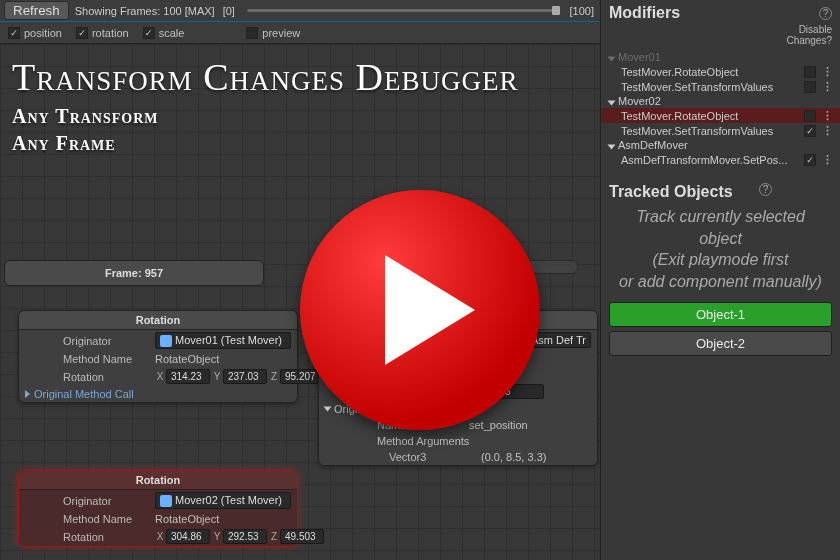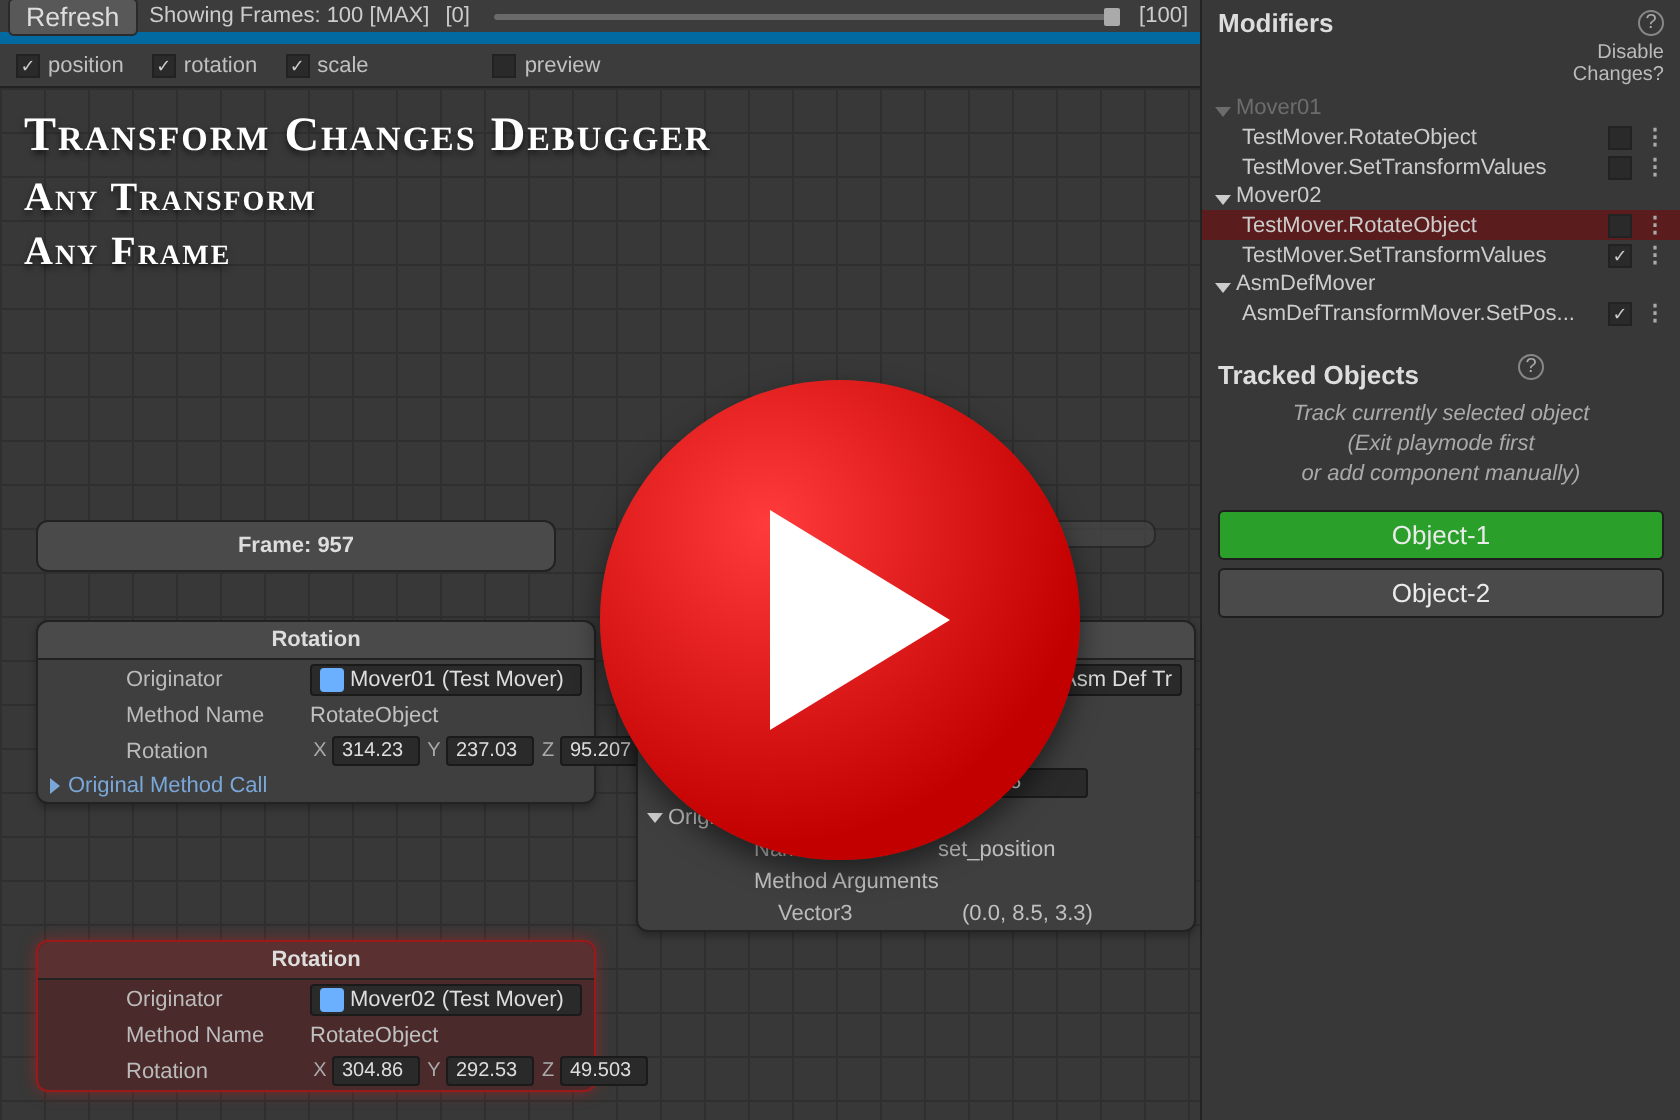--- a/index.html
+++ b/index.html
@@ -1,72 +1,72 @@
 <!DOCTYPE html>
 <html><head>
 <meta charset="utf-8">
 <style>
   * { box-sizing: border-box; margin: 0; padding: 0; }
   html, body { width: 840px; height: 560px; overflow: hidden; font-family: Arial, Helvetica, sans-serif; background: #383838; color: #c0c0c0; font-size: 11px; }
   .root { position: relative; width: 840px; height: 560px; display: flex; }
   .left { flex: 0 0 600px; position: relative; background: #3a3a3a; }
   .right { flex: 1; background: #383838; border-left: 1px solid #222; display: flex; flex-direction: column; }
   
-  .toolbar { height: 22px; background: #3c3c3c; border-bottom: 6px solid #0369a1; display: flex; align-items: center; padding: 0 4px; gap: 4px; font-size: 11px; }
+  .toolbar { height: 22px; background: #3c3c3c; border-bottom: 1px solid #0369a1; display: flex; align-items: center; padding: 0 4px; gap: 4px; font-size: 11px; }
   .btn { background: #585858; color: #ddd; border: 1px solid #2a2a2a; border-radius: 3px; padding: 1px 8px; cursor: pointer; }
   .tb-label { color: #ccc; margin: 0 2px; }
   .rail { flex: 1; height: 3px; background: #2a2a2a; border-radius: 2px; position: relative; margin: 0 6px; }
   .rail::before { content: ""; position: absolute; inset: 0; background: linear-gradient(to right, #6a6a6a, #6a6a6a); border-radius: 2px; }
   .rail .thumb { position: absolute; right: -2px; top: -3px; width: 8px; height: 9px; background: #aaa; border-radius: 1px; }
   
   .checkrow { height: 22px; display: flex; align-items: center; gap: 14px; padding: 0 8px; background: #3c3c3c; border-bottom: 1px solid #222; }
   .ck { display: flex; align-items: center; gap: 4px; }
   .cbox { width: 12px; height: 12px; border: 1px solid #222; background: #2a2a2a; display: inline-flex; align-items: center; justify-content: center; font-size: 9px; color: #ccc; }
   .cbox.on::before { content: "✓"; }
   
   .canvas { position: absolute; top: 44px; left: 0; right: 0; bottom: 0;
     background-color: #383838;
     background-image: linear-gradient(#2f2f2f 1px, transparent 1px), linear-gradient(90deg, #2f2f2f 1px, transparent 1px);
     background-size: 22px 22px; }
   
   .overlay-title { position: absolute; top: 55px; left: 12px; font-family: "Trajan Pro", "Times New Roman", serif; font-variant: small-caps; letter-spacing: 1px; color: #fff; text-shadow: 0 2px 3px rgba(0,0,0,.6); }
-  .overlay-title h1 { font-size: 24px; font-weight: 700; margin-bottom: 4px; }
+  .overlay-title h1 { font-size: 38px; font-weight: 400; margin-bottom: 4px; }
   .overlay-title .sub { font-size: 20px; font-weight: 600; line-height: 1.35; }
   
   .panel { position: absolute; background: #3f3f3f; border: 1px solid #222; border-radius: 6px; box-shadow: 0 2px 4px rgba(0,0,0,.3); }
   .panel .head { background: #4a4a4a; border-bottom: 1px solid #222; border-radius: 6px 6px 0 0; text-align: center; padding: 3px 0; font-weight: 600; color: #ddd; }
   .rowk { display: flex; align-items: center; padding: 2px 6px; gap: 4px; margin-left: 38px; }
   .klabel { flex: 0 0 88px; color: #bbb; }
   .pill { background: #2a2a2a; border: 1px solid #1a1a1a; border-radius: 2px; padding: 1px 4px; color: #ddd; flex: 1; min-width: 0; white-space: nowrap; overflow: hidden; }
   .pillicon { width: 12px; height: 12px; background: #6ab0ff; border-radius: 2px; margin-right: 3px; display: inline-block; vertical-align: middle; }
   .xyz { display: flex; gap: 2px; flex: 1; }
   .xyz .seg { display: flex; align-items: center; gap: 1px; }
   .xyz .lab { color: #aaa; font-size: 10px; width: 10px; text-align: center; }
   .xyz .val { background: #2a2a2a; border: 1px solid #1a1a1a; border-radius: 2px; padding: 1px 4px; color: #ddd; min-width: 44px; font-size: 10px; }
   .fold { display: flex; align-items: center; gap: 4px; padding: 2px 6px; color: #7aa7d8; cursor: pointer; }
   .tri { width: 0; height: 0; border-top: 4px solid transparent; border-bottom: 4px solid transparent; border-left: 5px solid currentColor; }
   .tri.down { transform: rotate(90deg); }
   .framebtn { position: absolute; background: #4a4a4a; border: 1px solid #222; border-radius: 6px; color: #ddd; font-weight: 600; text-align: center; padding: 6px 0; }
   .redborder { border: 1px solid #9a1a1a; box-shadow: 0 0 8px rgba(200,30,30,.5); }
   .redtint { background: #4a2a2a; }
   
   .r-head { display: flex; align-items: center; justify-content: space-between; padding: 4px 8px 2px 8px; }
-  .r-title { font-size: 13px; font-weight: 700; color: #ddd; text-align: center; }
+  .r-title { font-size: 16px; font-weight: 700; color: #ddd; text-align: center; }
   .help { width: 13px; height: 13px; border: 1px solid #888; border-radius: 50%; font-size: 10px; display: inline-flex; align-items: center; justify-content: center; color: #aaa; }
   .r-sub { text-align: right; font-size: 10px; color: #bbb; padding: 0 8px 4px; }
   .modlist { font-size: 11px; }
   .modgroup { padding: 1px 8px; color: #ccc; display: flex; align-items: flex-end; gap: 4px; }
   .moditem { padding: 1px 8px 1px 20px; color: #ccc; display: flex; align-items: center; justify-content: space-between; gap: 6px; }
   .moditem .n { flex: 1; white-space: nowrap; overflow: hidden; text-overflow: ellipsis; }
   .smck { width: 12px; height: 12px; border: 1px solid #222; background: #2a2a2a; display: inline-flex; align-items: center; justify-content: center; font-size: 9px; color: #ccc; }
   .smck.on::before { content: "✓"; }
   .kebab { color: #aaa; letter-spacing: -1px; font-weight: bold; }
   .hl-red { background: #5a1c1c; }
   .tracked { padding: 6px 8px; }
-  .tracked .hint { color: #aaa; text-align: center; font-style: italic; font-size: 11px; line-height: 1.35; padding: 4px 4px 10px; }
+  .tracked .hint { color: #aaa; text-align: center; font-style: italic; font-size: 16px; line-height: 1.35; padding: 4px 4px 10px; }
   .objbtn { display: block; width: 100%; border: 1px solid #1e1e1e; border-radius: 3px; padding: 4px 0; text-align: center; color: #eaeaea; margin-bottom: 4px; font-size: 13px; }
   .objbtn.green { background: #2aa02a; }
   .objbtn.gray { background: #4a4a4a; }
   
   .playwrap { position: absolute; left: 300px; top: 190px; width: 240px; height: 240px; border-radius: 50%; background: radial-gradient(circle at 35% 30%, #ff3b3b, #c20000 70%); box-shadow: 0 6px 14px rgba(0,0,0,.5); display: flex; align-items: center; justify-content: center; cursor: pointer; }
   .playtri { width: 0; height: 0; border-top: 55px solid transparent; border-bottom: 55px solid transparent; border-left: 90px solid #fff; margin-left: 20px; }
 </style>
 </head>
 <body>
 
@@ -96,21 +96,21 @@
           <span>scale</span>
         </label>
       <div style="width:34px"></div>
       <label class="ck">
           <span class="cbox"></span>
           <span>preview</span>
         </label>
     </div>
     <div class="canvas"></div>
 
-    <div class="framebtn" style="left:18px; top:260px; width:260px;">Frame: 957</div>
+    <div class="framebtn" style="left:4px; top:260px; width:260px;">Frame: 957</div>
     <div class="framebtn" style="left:318px; top:260px; width:260px; opacity:.6"></div>
 
     <div class="panel" style="left:18px; top:310px; width:280px;">
       <div class="head">Rotation</div>
       <div class="rowk">
         <span class="klabel">Originator</span>
         <span class="pill"><span class="pillicon"></span><span>Mover01 (Test Mover)</span></span>
       </div>
       <div class="rowk">
         <span class="klabel">Method Name</span>

